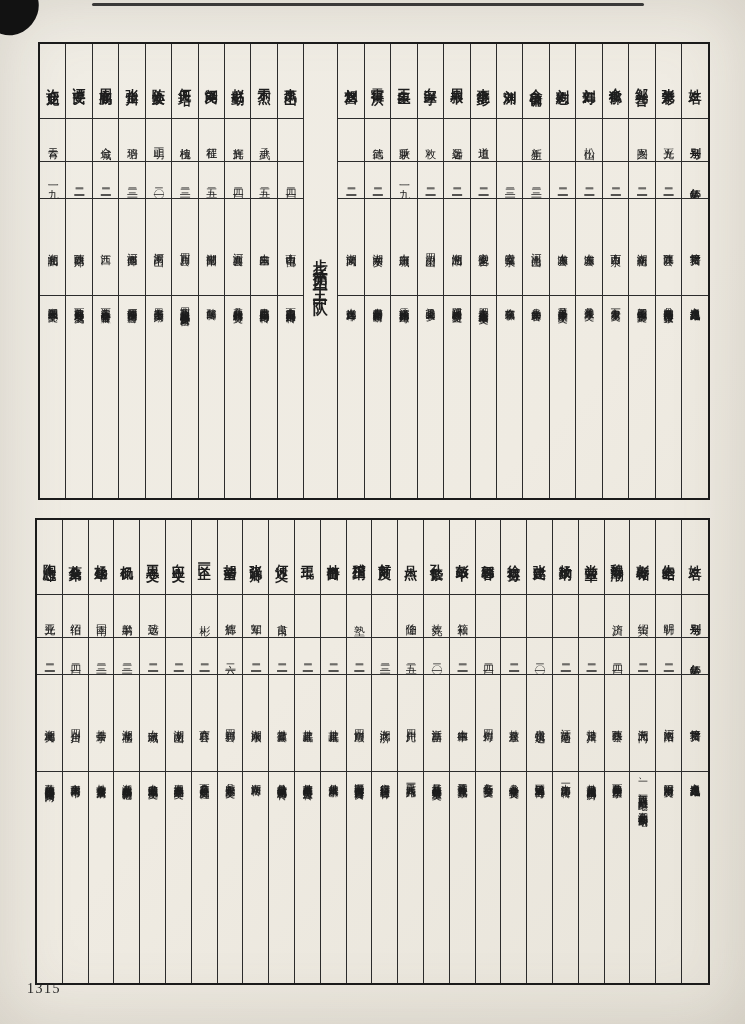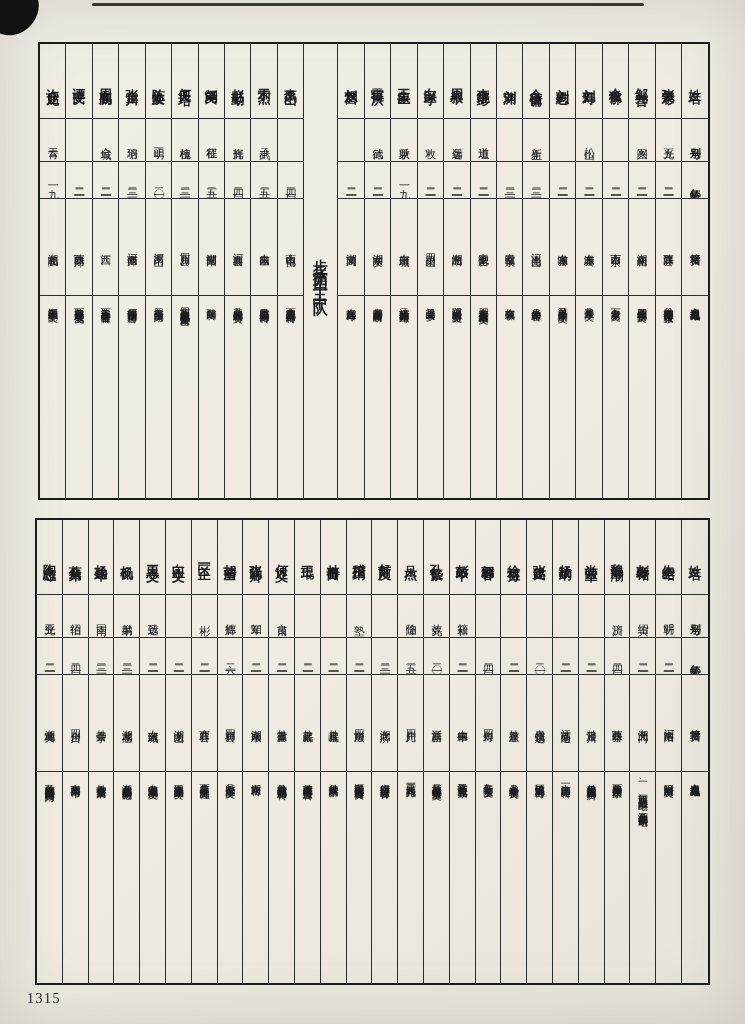--- a/index.html
+++ b/index.html
@@ -62,21 +62,21 @@
   .title-text{font-size:15px;font-weight:700;letter-spacing:6px;line-height:1;}
   
   .hdr-name{font-size:13px;font-weight:700;letter-spacing:9px;}
   .hdr-alias{font-size:12px;font-weight:700;letter-spacing:5px;}
   .hdr-age{font-size:12px;font-weight:700;letter-spacing:3px;}
   .hdr-native{font-size:12px;font-weight:700;letter-spacing:32px;}
   .hdr-addr{font-size:12px;font-weight:700;letter-spacing:19px;}
   .pageno{
     position:absolute;left:27px;top:981px;
     font-family:"Liberation Serif","DejaVu Serif",serif;
-    font-size:14px;letter-spacing:1.5px;color:#222;margin-top:10px;
+    font-size:14px;letter-spacing:1.5px;color:#222;
   }
 </style>
 </head>
 <body>
 
 <div class="page">
   <div class="smudge"></div>
   <div class="edge-line"></div>
 
   <div class="rtable" data-table-index="0">

